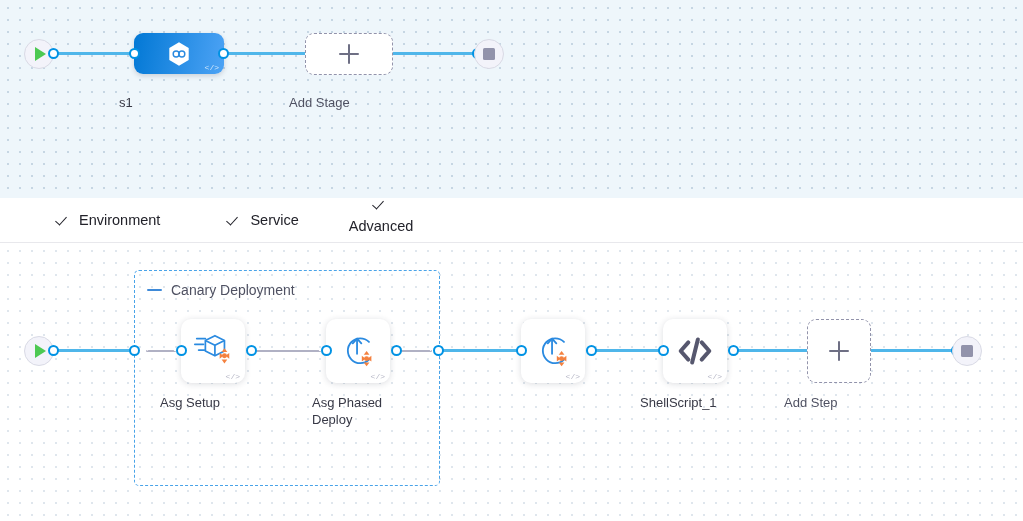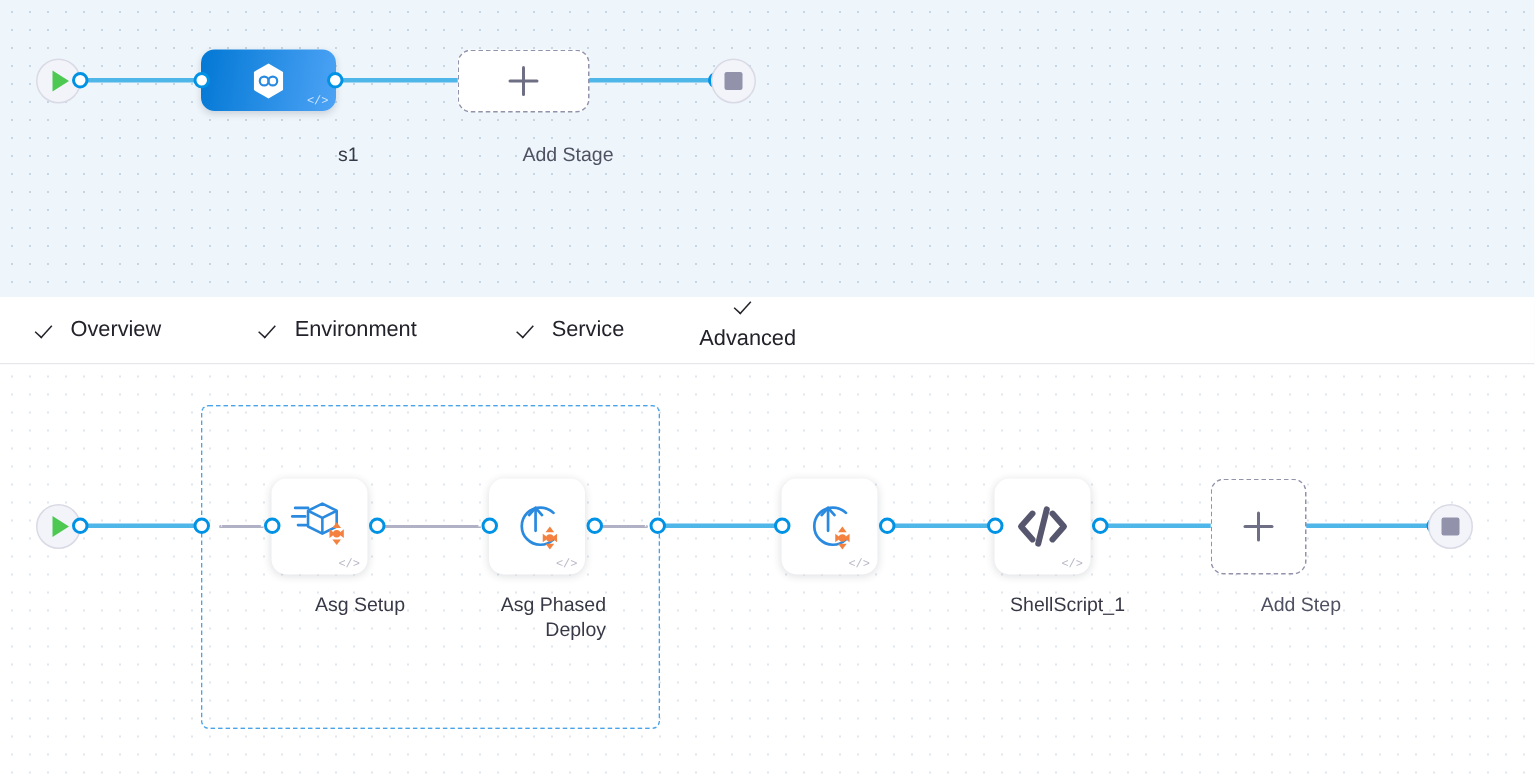--- a/index.html
+++ b/index.html
@@ -171,21 +171,21 @@
     content: "";
     position: absolute;
     background: #6e6f84;
     border-radius: 1px;
   }
   .plus::before { left: 9px; top: 0; width: 2.2px; height: 20px; }
   .plus::after  { top: 9px; left: 0; height: 2.2px; width: 20px; }
 
   .node-label {
     position: absolute;
-    text-align: right;
+    text-align: left;
     font-size: 13px;
     line-height: 17px;
     color: #383946;
     white-space: normal;
     word-break: break-word;
   }
   .node-label.muted { color: #4f5162; }
 
   
   .step-node {
@@ -263,41 +263,41 @@
     </div>
     <div class="node-label muted" style="left:289px; top:94px; width:120px;">Add Stage</div>
 
     <div class="port" style="left:472px; top:48px;"></div>
     <div class="terminal" style="left:474px; top:39px;">
       <div class="stop-sq"></div>
     </div>
   </div>
 
   <div class="tabbar">
-    <div class="tab" style="margin-left:16px;">
-      <span class="chk"></span>
-      <span>Overview</span>
-    </div>
     <div class="tab" style="margin-left:48px;">
       <span class="chk"></span>
       <span>Environment</span>
     </div>
     <div class="tab" style="margin-left:49px;">
       <span class="chk"></span>
       <span>Service</span>
     </div>
     <div class="tab" style="margin-left:30px;flex-direction:column;">
       <span class="chk"></span>
       <span>Advanced</span>
     </div>
   </div>
 
   <div class="canvas canvas-bottom">
 
     <div class="group-box" style="left:134px; top:27px; width:306px; height:216px;"></div>
+    <div class="group-header" style="left:147px; top:39px;">
+      <span class="collapse-dash"></span>
+      <span class="group-title">Canary Deployment</span>
+    </div>
 
     <div class="link" style="left:50px; top:106px; width:86px;"></div>
     <div class="link dashed" style="left:146px; top:107px; width:30px;"></div>
     <div class="link dashed" style="left:252px; top:107px; width:69px;"></div>
     <div class="link dashed" style="left:398px; top:107px; width:34px;"></div>
     <div class="link" style="left:438px; top:106px; width:84px;"></div>
     <div class="link" style="left:586px; top:106px; width:78px;"></div>
     <div class="link" style="left:728px; top:106px; width:82px;"></div>
     <div class="link" style="left:869px; top:106px; width:88px;"></div>
 

